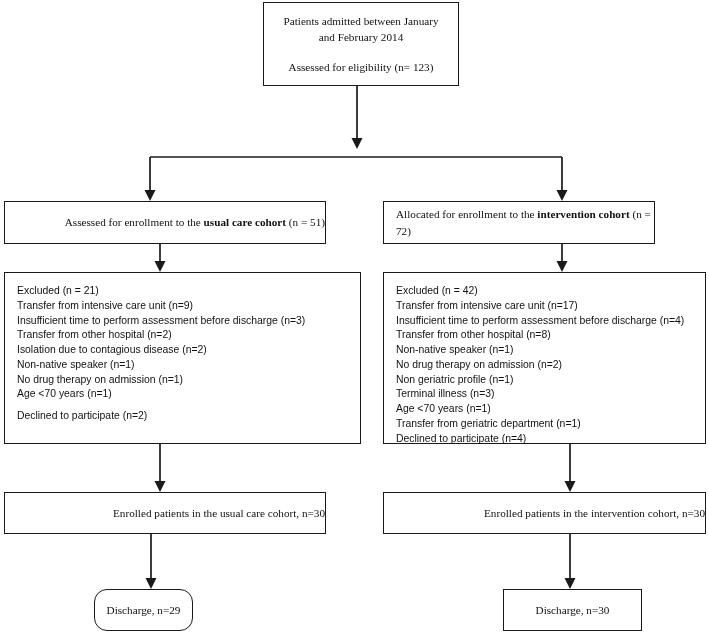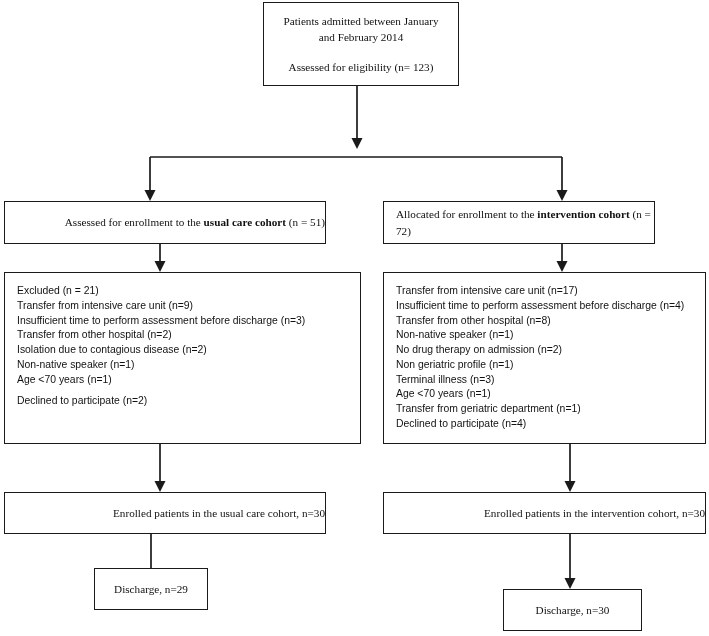--- a/index.html
+++ b/index.html
@@ -81,21 +81,21 @@
   }
   #left-enrolled-box  { left: 4px;   top: 492px; width: 322px; }
   #right-enrolled-box { left: 383px; top: 492px; width: 323px; }
   
   .discharge-box {
     height: 42px;
     display: flex;
     align-items: center;
     justify-content: center;
   }
-  #left-discharge-box  { left: 94px;  top: 568px; width: 114px; }
+  #left-discharge-box  { left: 94px;  top: 589px; width: 99px; border-radius: 13px; }
   #right-discharge-box { left: 503px; top: 589px; width: 139px; }
   svg.conn { position: absolute; left: 0; top: 0; overflow: visible; }
 </style>
 </head>
 <body>
 
 <div id="canvas">
 
   <div class="box box-serif" id="top-box">
     <div class="line1">Patients admitted between January and February 2014</div>
@@ -146,25 +146,27 @@
     </div>
   </div>
 
   <div class="box box-sans excl-box" id="left-excl-box">
     <div class="excl-line">Excluded (n = 21)</div>
     <div class="excl-line">Transfer from intensive care unit (n=9)</div>
     <div class="excl-line">Insufficient time to perform assessment before discharge (n=3)</div>
     <div class="excl-line">Transfer from other hospital (n=2)</div>
     <div class="excl-line">Isolation due to contagious disease (n=2)</div>
     <div class="excl-line">Non-native speaker (n=1)</div>
+    <div class="excl-line">No drug therapy on admission (n=1)</div>
     <div class="excl-line">Age &lt;70 years (n=1)</div>
     <div class="excl-line excl-gap">Declined to participate (n=2)</div>
   </div>
 
   <div class="box box-sans excl-box" id="right-excl-box">
+    <div class="excl-line">Excluded (n = 42)</div>
     <div class="excl-line">Transfer from intensive care unit (n=17)</div>
     <div class="excl-line">Insufficient time to perform assessment before discharge (n=4)</div>
     <div class="excl-line">Transfer from other hospital (n=8)</div>
     <div class="excl-line">Non-native speaker (n=1)</div>
     <div class="excl-line">No drug therapy on admission (n=2)</div>
     <div class="excl-line">Non geriatric profile (n=1)</div>
     <div class="excl-line">Terminal illness (n=3)</div>
     <div class="excl-line">Age &lt;70 years (n=1)</div>
     <div class="excl-line">Transfer from geriatric department (n=1)</div>
     <div class="excl-line">Declined to participate (n=4)</div>

